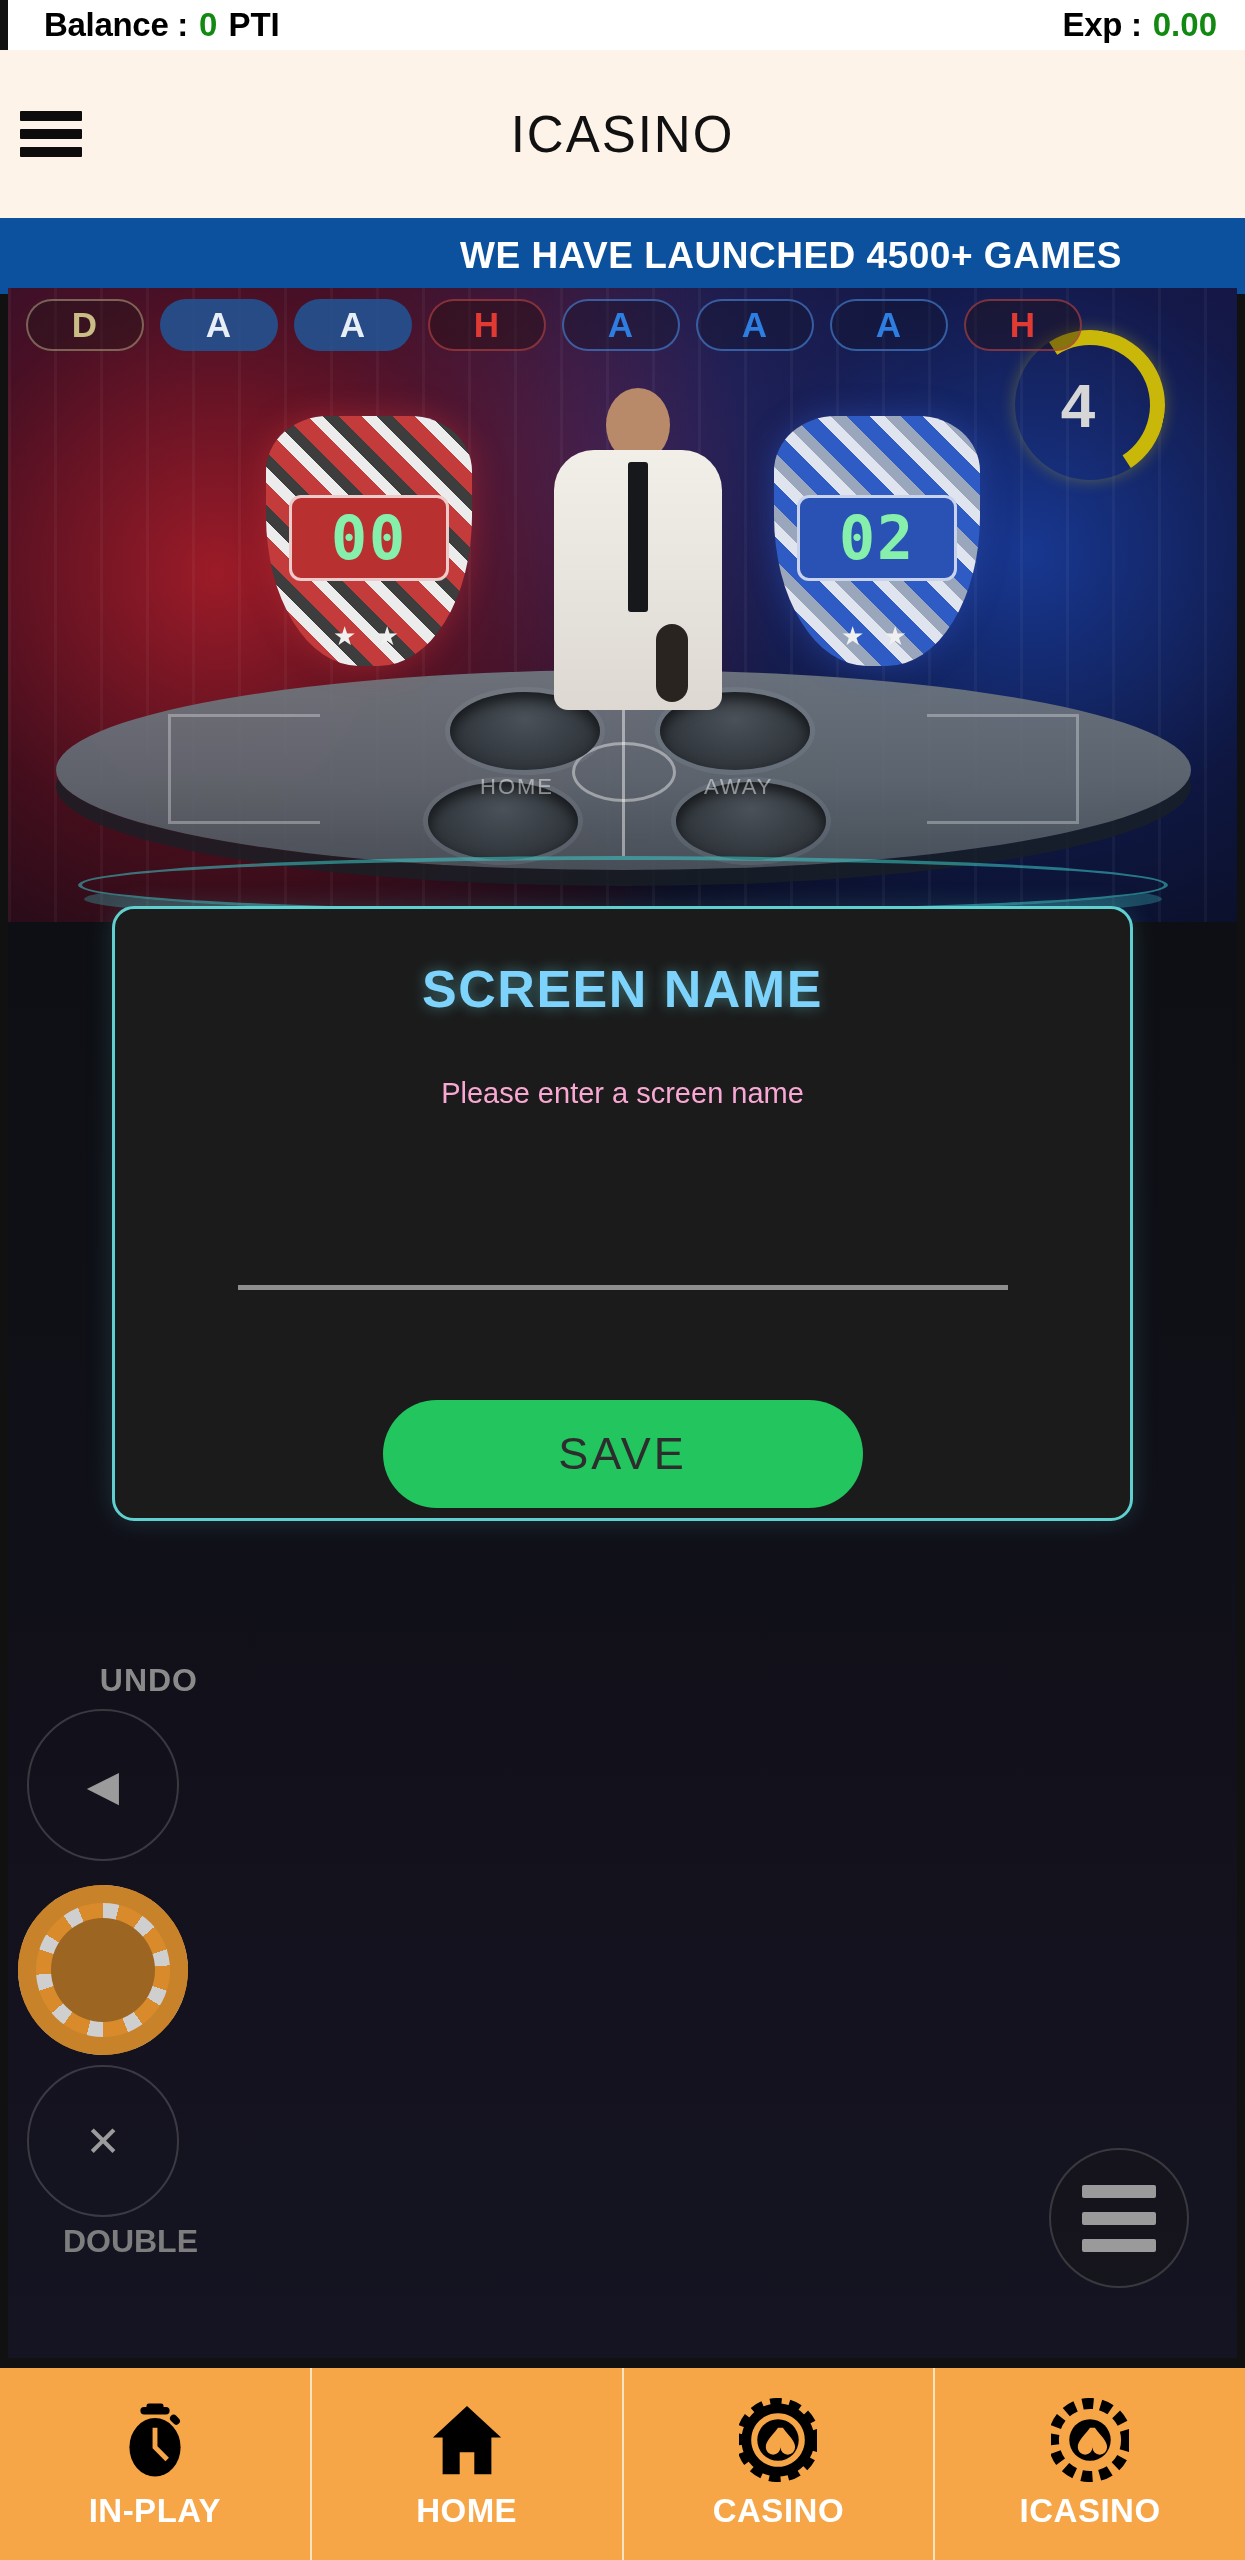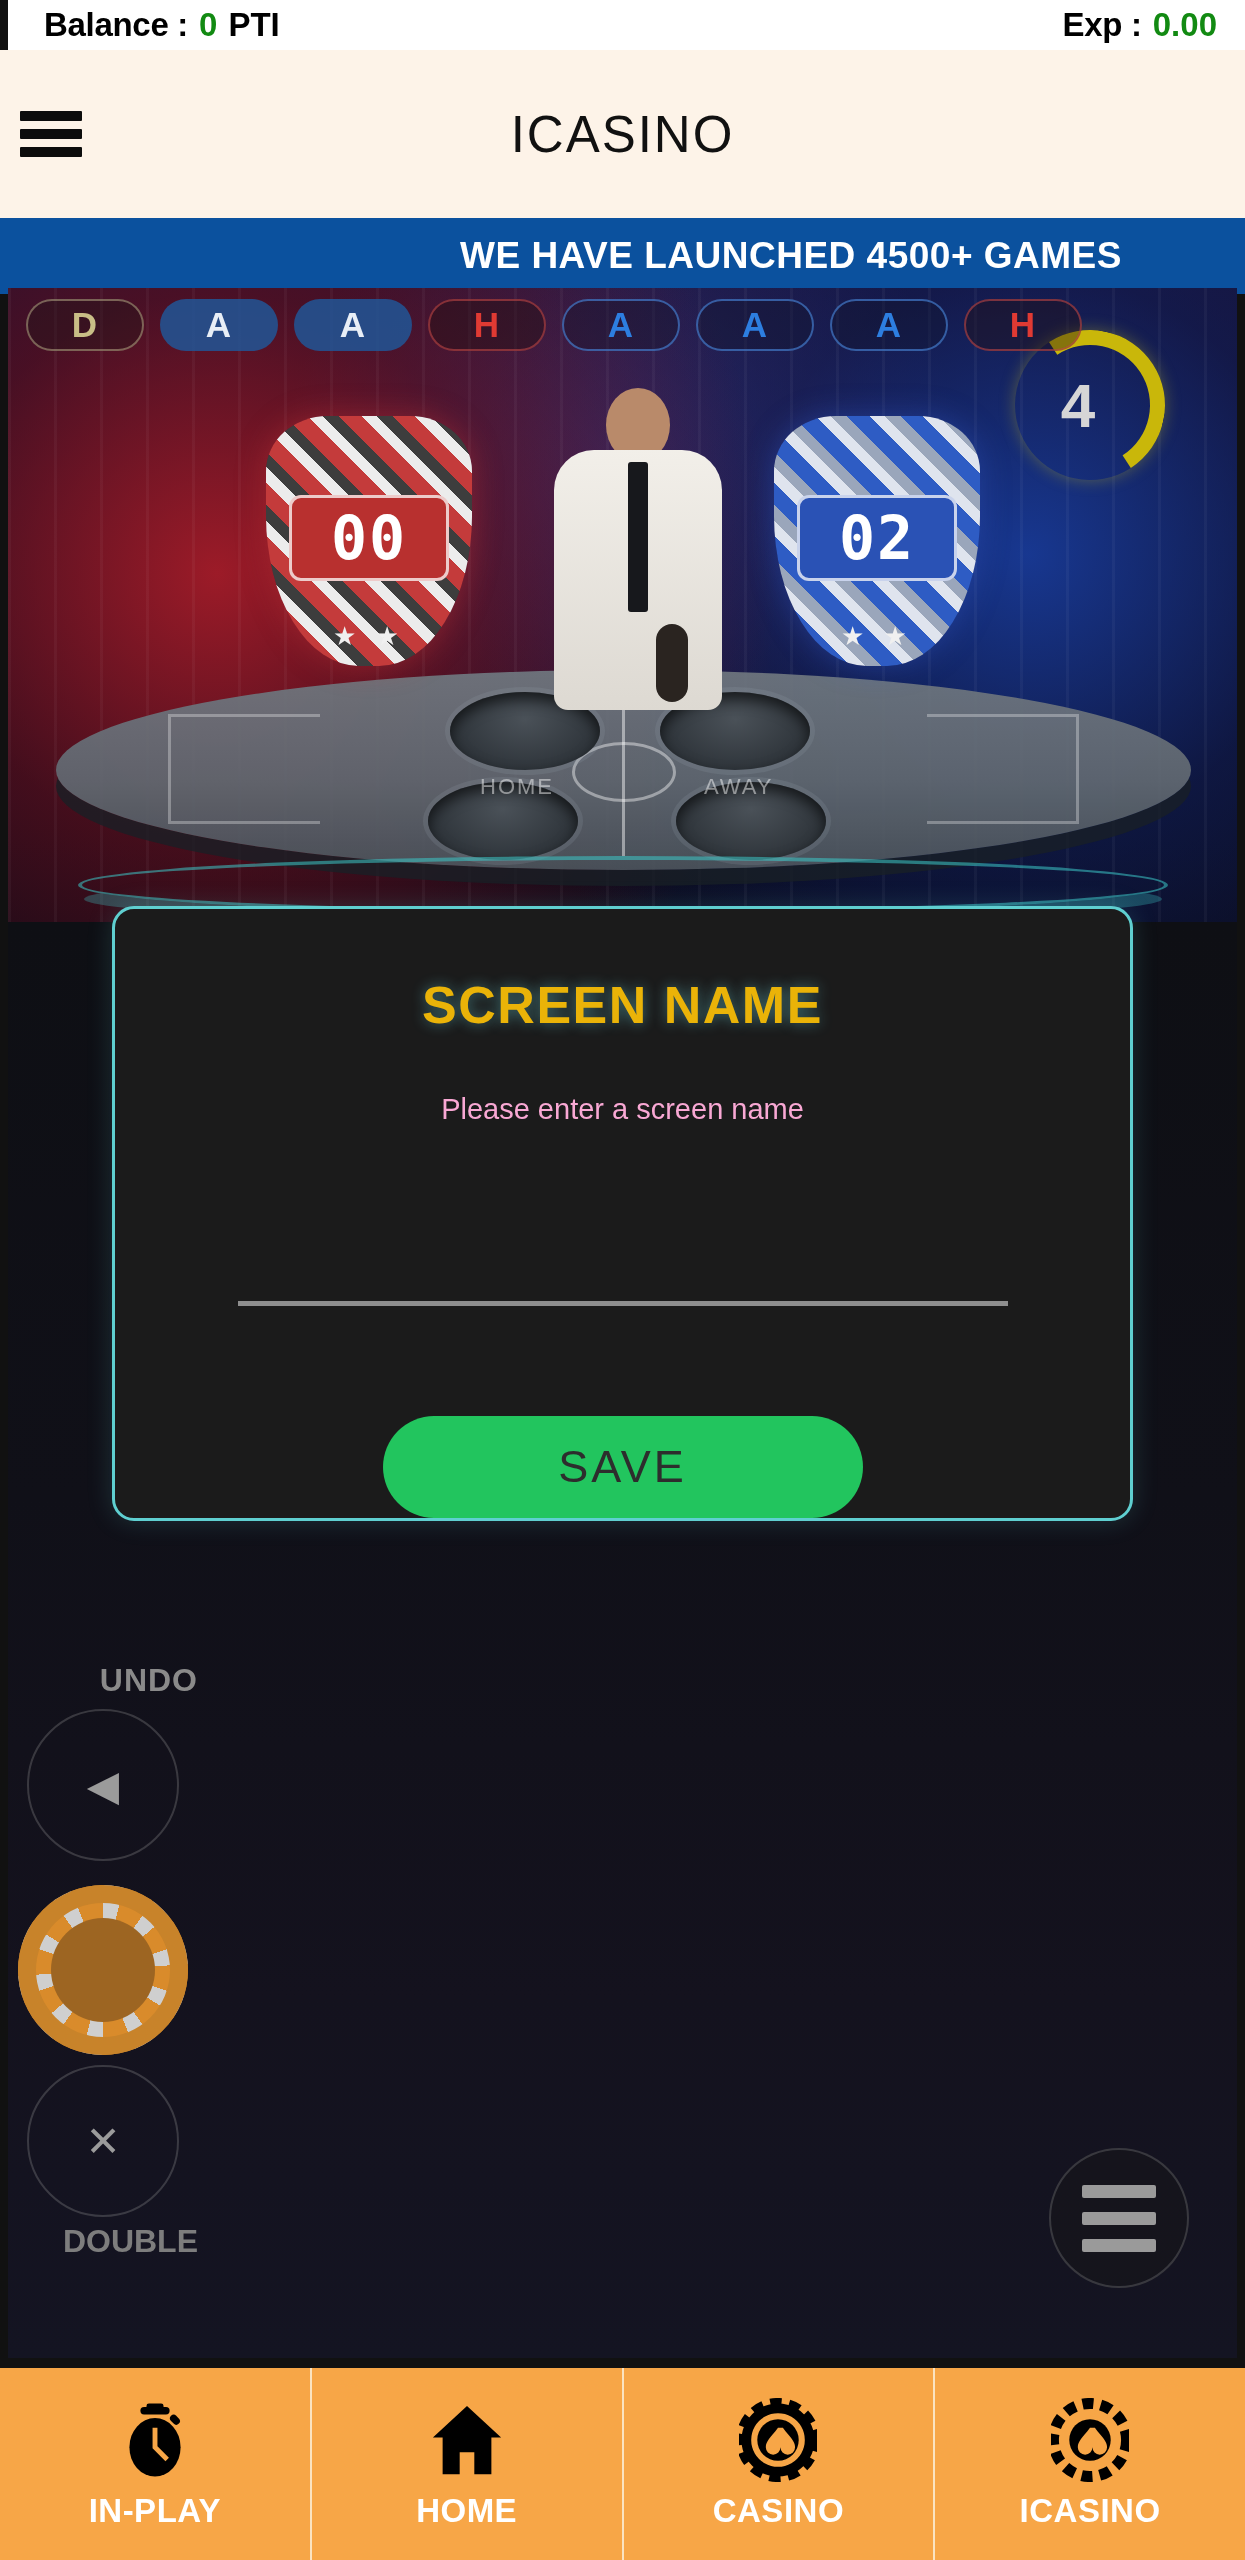--- a/index.html
+++ b/index.html
@@ -102,21 +102,21 @@
     box-shadow:0 0 30px rgba(220,60,60,0.35);
   }
   .shield.blue .shield-body{
     background:repeating-linear-gradient(45deg,#2e5cc4 0 16px,#dfe4ee 16px 27px,#9aa6bb 27px 38px);
     box-shadow:0 0 30px rgba(60,100,220,0.35);
   }
   .score-plate{
     position:relative; z-index:2;
     width:160px; height:86px; border-radius:12px;
     display:flex; align-items:center; justify-content:center;
-    font-size:60px; font-weight:bold; color:#ffffff;
+    font-size:60px; font-weight:bold; color:#86efac;
     font-family:"DejaVu Sans Mono", monospace; letter-spacing:2px;
     border:3px solid rgba(255,255,255,0.75);
     margin-top:-6px;
   }
   .shield.red  .score-plate{ background:#b8302f; }
   .shield.blue .score-plate{ background:#2a52b5; }
   .shield .stars{
     position:absolute; bottom:14px; left:0; width:100%; z-index:2;
     text-align:center; color:#f0f0f0; font-size:26px; letter-spacing:6px;
   }
@@ -195,22 +195,22 @@
 
   
   .modal{
     position:absolute; left:104px; top:618px; width:1021px; height:615px;
     background:#1b1b1b; border:3px solid #5fcfd0; border-radius:22px;
     z-index:8;
     box-shadow:0 0 26px rgba(95,207,208,0.18);
     display:flex; flex-direction:column; align-items:center;
   }
   .modal-title{
-    margin-top:66px; font-size:52px; font-weight:bold; letter-spacing:1.5px;
-    color:#eab308; text-shadow:0 0 14px rgba(114,226,232,0.45);
+    margin-top:50px; font-size:52px; font-weight:bold; letter-spacing:1.5px;
+    color:#7dd3fc; text-shadow:0 0 14px rgba(114,226,232,0.45);
   }
   .modal-sub{ margin-top:58px; font-size:29px; color:#f9a8d4; font-weight:400; }
   .name-input{
     margin-top:132px; width:770px; height:48px;
     background:transparent; border:none; border-bottom:5px solid #8e8e8e;
     color:#efefef; font-size:38px; outline:none;
     font-family:"Liberation Sans", sans-serif;
   }
   .save-btn{
     margin-top:110px; width:480px; height:108px; border-radius:54px;

